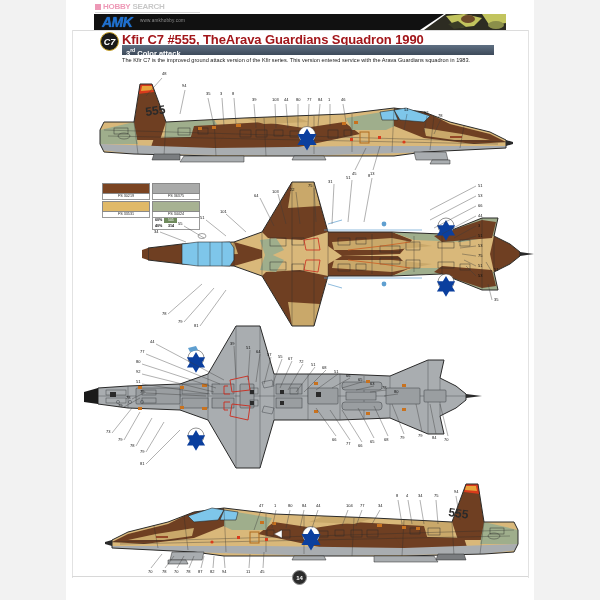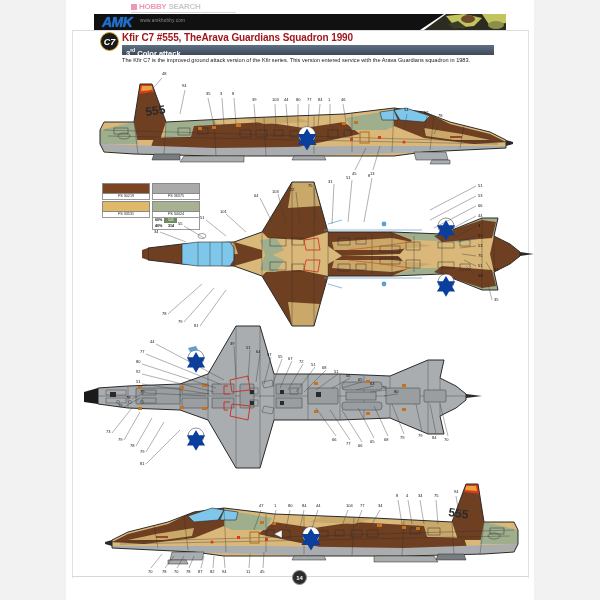--- a/index.html
+++ b/index.html
@@ -37,38 +37,38 @@
     position:absolute;left:46px;top:4px;
     font-size:4.6px;color:#8d8d8d;letter-spacing:.2px;
   }
   .banner .camo{
     position:absolute;right:0;top:0;width:120px;height:16px;
   }
 
   
   .wm{
     position:absolute;left:95px;top:2px;height:10px;
-    display:flex;align-items:center;gap:2px;opacity:.55;margin-left:36px;
+    display:flex;align-items:center;gap:2px;opacity:.55;
   }
   .wm .sq{width:6px;height:6px;background:#e0457b;}
   .wm .t1{font-size:8px;font-weight:bold;color:#e0457b;letter-spacing:-.3px;line-height:8px;}
   .wm .t2{font-size:8px;font-weight:bold;color:#9a9a9a;letter-spacing:-.3px;line-height:8px;}
   .wm .rule{position:absolute;left:0;top:10px;width:105px;height:1px;background:#b9b9b9;}
 
   
   .badge{
     position:absolute;left:100px;top:32px;width:17px;height:17px;border-radius:50%;
     background:#1a1a1a;border:1.4px solid #c9a227;
     color:#ffffff;font-size:9px;font-weight:bold;
     display:flex;align-items:center;justify-content:center;
     font-style:italic;
   }
   .title{
     position:absolute;left:122px;top:32px;
-    font-size:10px;font-weight:bold;color:#a2161a;letter-spacing:-.1px;
+    font-size:13px;font-weight:bold;color:#a2161a;letter-spacing:-.1px;
     white-space:nowrap;
   }
   .schemebar{
     position:absolute;left:122px;top:45px;width:372px;height:10px;
     background:linear-gradient(#5f7083,#3d4a5a);
   }
   .schemebar .lbl{
     position:absolute;left:4px;top:0px;line-height:10px;
     font-size:7.5px;font-weight:bold;color:#ffffff;
   }

